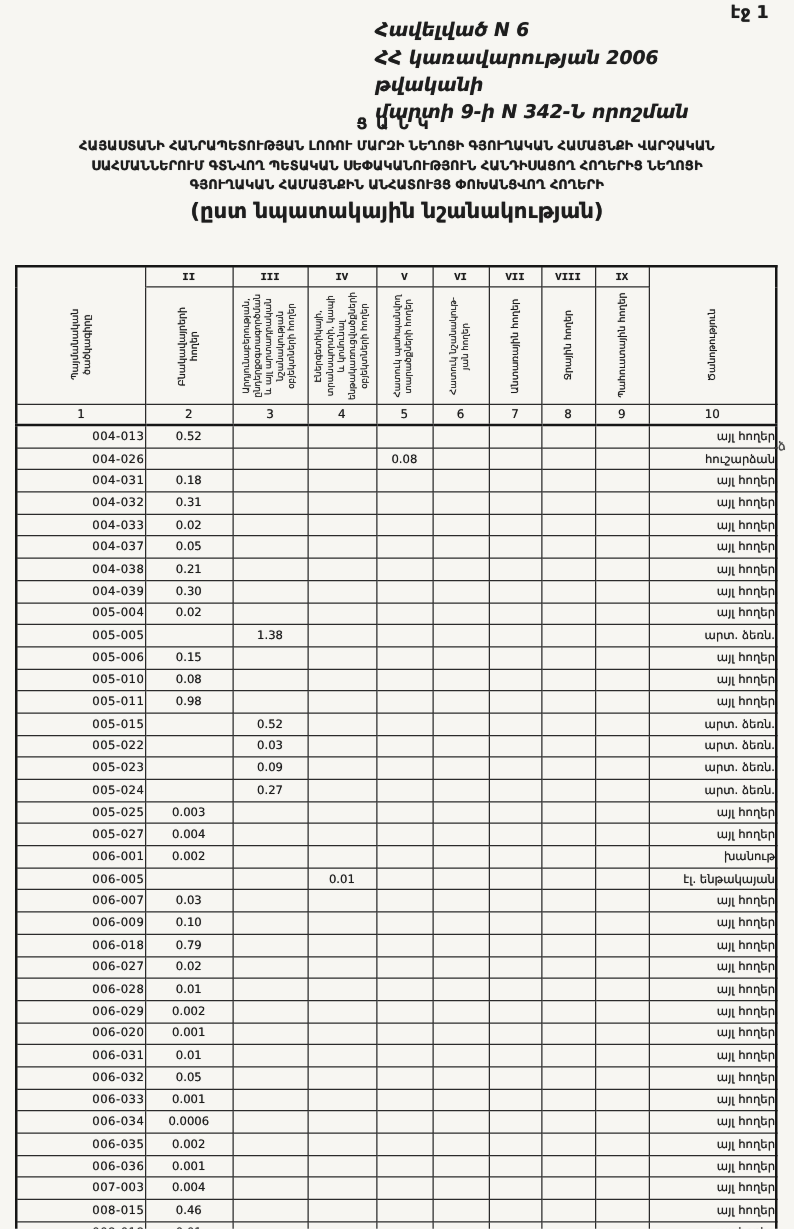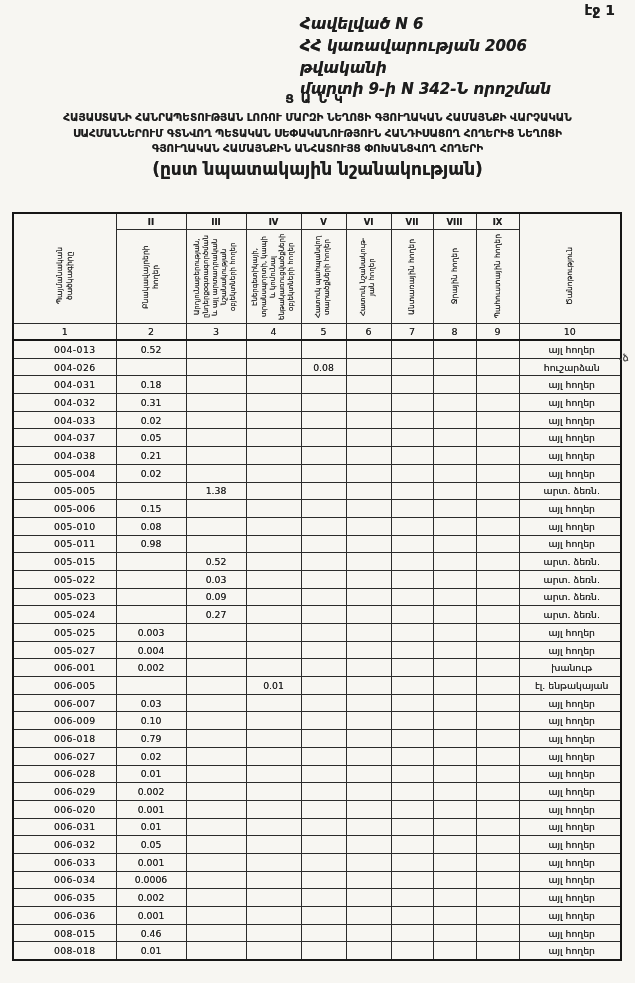--- a/index.html
+++ b/index.html
@@ -17,33 +17,33 @@
   .caption{font-size:12.5px;font-weight:bold;letter-spacing:7px;margin-bottom:4px;}
   .tline{font-size:10.4px;font-weight:bold;line-height:1.5;white-space:nowrap;}
   .tsub{font-size:17px;font-weight:bold;margin-top:2px;}
   table.main{
     position:absolute;left:12px;top:212px;width:608px;
     border-collapse:collapse;table-layout:fixed;
     border:2px solid #161616;
   }
   .main th,.main td{border:1px solid #2b2b2b;padding:0;overflow:hidden;}
   tr.roman-row th{height:15px;font-size:8.5px;font-weight:bold;text-align:center;
-    border-bottom:none;vertical-align:middle;}
+    border-bottom:none;vertical-align:middle;font-family:Liberation Mono, monospace;}
   tr.roman-row th.ru{border-bottom:1px solid #2b2b2b;}
   tr.label-row th{height:93px;border-top:none;font-weight:normal;vertical-align:middle;}
   .vwrap{display:flex;align-items:center;justify-content:center;height:93px;width:100%;}
   .vtext{writing-mode:vertical-rl;transform:rotate(180deg);
     font-size:7px;line-height:1.3;max-height:88px;text-align:center;}
   .vtext.big{font-size:7.6px;}
   tr.num-row td{height:15px;font-size:9.5px;text-align:center;
     border-bottom:2px solid #161616;vertical-align:middle;}
   tbody.data td{height:16.7px;font-size:9.3px;vertical-align:middle;}
-  td.code{text-align:center;padding-left:20px;letter-spacing:.4px;}
+  td.code{text-align:right;padding-left:20px;letter-spacing:.4px;}
   td.val{text-align:center;}
-  td.note{text-align:center;padding-left:4px;}
+  td.note{text-align:right;padding-left:4px;}
   .hand-mark{position:absolute;left:619px;top:352px;width:16px;height:14px;color:#4a4a4a;
     font-size:10px;transform:rotate(-8deg);}
 </style>
 </head>
 <body>
 
 <div class="sheet">
 
   <div class="page-num">էջ 1</div>
 
@@ -231,20 +231,32 @@
           <td class="val"></td>
           <td class="val"></td>
           <td class="val"></td>
           <td class="val"></td>
           <td class="val"></td>
           <td class="val"></td>
           <td class="val"></td>
           <td class="note">այլ հողեր</td>
         </tr>
         <tr>
+          <td class="code">004-039</td>
+          <td class="val">0.30</td>
+          <td class="val"></td>
+          <td class="val"></td>
+          <td class="val"></td>
+          <td class="val"></td>
+          <td class="val"></td>
+          <td class="val"></td>
+          <td class="val"></td>
+          <td class="note">այլ հողեր</td>
+        </tr>
+        <tr>
           <td class="code">005-004</td>
           <td class="val">0.02</td>
           <td class="val"></td>
           <td class="val"></td>
           <td class="val"></td>
           <td class="val"></td>
           <td class="val"></td>
           <td class="val"></td>
           <td class="val"></td>
           <td class="note">այլ հողեր</td>
@@ -543,20 +555,32 @@
           <td class="val"></td>
           <td class="val"></td>
           <td class="val"></td>
           <td class="val"></td>
           <td class="val"></td>
           <td class="val"></td>
           <td class="val"></td>
           <td class="note">այլ հողեր</td>
         </tr>
         <tr>
+          <td class="code">007-003</td>
+          <td class="val">0.004</td>
+          <td class="val"></td>
+          <td class="val"></td>
+          <td class="val"></td>
+          <td class="val"></td>
+          <td class="val"></td>
+          <td class="val"></td>
+          <td class="val"></td>
+          <td class="note">այլ հողեր</td>
+        </tr>
+        <tr>
           <td class="code">008-015</td>
           <td class="val">0.46</td>
           <td class="val"></td>
           <td class="val"></td>
           <td class="val"></td>
           <td class="val"></td>
           <td class="val"></td>
           <td class="val"></td>
           <td class="val"></td>
           <td class="note">այլ հողեր</td>

